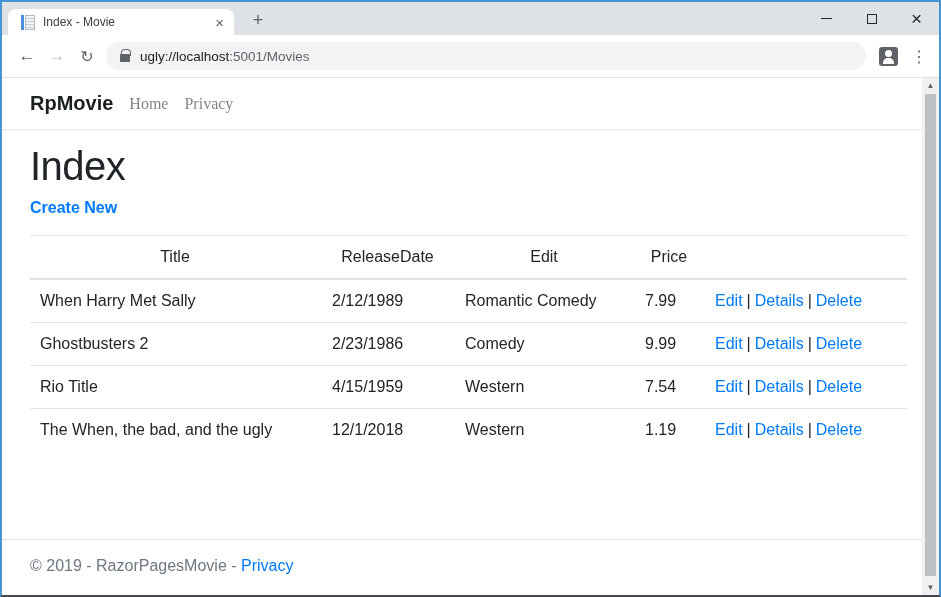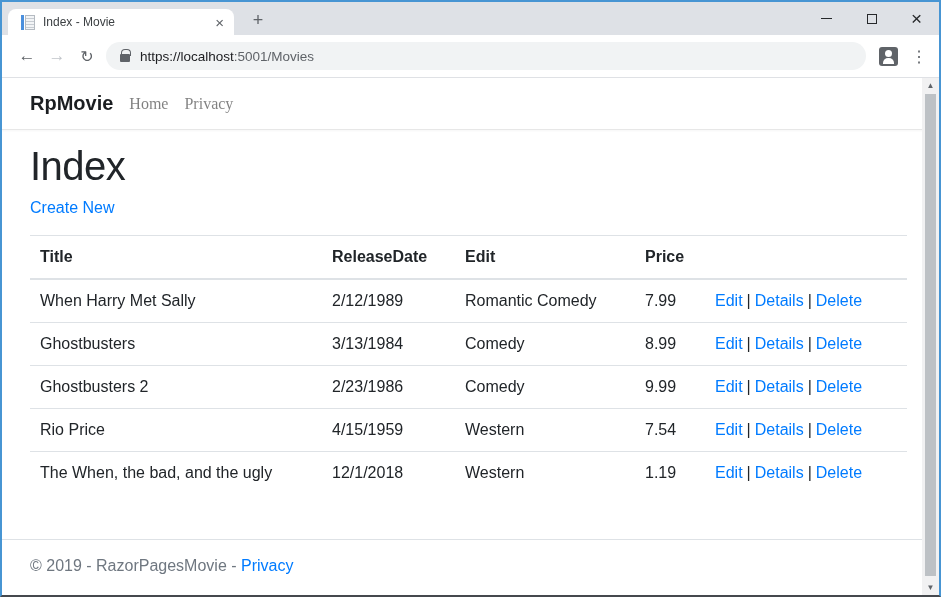--- a/index.html
+++ b/index.html
@@ -76,28 +76,28 @@
     box-shadow: 0 1px 2px rgba(0,0,0,.04);
     display: flex; align-items: center; padding-left: 28px; }
   .brand { font-size: 20px; color: #1b1e21; margin-right: 8px; text-decoration: none; font-weight: bold; }
   .site-link { font-size: 16px; color: rgba(0,0,0,.5); text-decoration: none;
     padding: 0 8px; font-family: Liberation Serif, serif; }
 
   .content { padding: 0 36px 0 28px; }
   h1.page-title { font-size: 40px; font-weight: 400; color: #212529;
     margin: 14px 0 10px; letter-spacing: -.5px; }
   .create-link { display: inline-block; font-size: 16px; color: #007bff;
-    text-decoration: none; margin-bottom: 18px; }
+    text-decoration: none; margin-bottom: 18px; font-weight: bold; }
 
   table.movies { border-collapse: collapse; width: 877px; font-size: 16px;
     color: #212529; table-layout: fixed; }
   table.movies th, table.movies td {
     padding: 12px 12px 12px 10px; text-align: left; vertical-align: top;
     border-top: 1px solid #dee2e6; font-weight: 400; }
-  table.movies thead th { font-weight: 700; border-bottom: 2px solid #dee2e6; }
+  table.movies thead th { font-weight: 400; border-bottom: 2px solid #dee2e6; text-align: center; }
   .col-title { width: 292px; } .col-date { width: 133px; }
   .col-genre { width: 180px; } .col-price { width: 70px; } .col-actions { width: 202px; }
   .action-link { color: #007bff; text-decoration: none; }
   .sep { color: #212529; margin: 0 4px; }
 
   .site-footer { position: absolute; left: 0; right: 0; bottom: 0; height: 56px;
     border-top: 1px solid #dee2e6; background: #fff;
     padding: 17px 7px 0 28px; font-size: 16px; color: #6f7780; }
   .site-footer a { color: #007bff; text-decoration: none; }
 
@@ -136,21 +136,21 @@
         </div>
     </div>
   </div>
 
   <div class="toolbar">
     <span class="nav-icon">←</span>
     <span class="nav-icon disabled">→</span>
     <span class="nav-icon reload">↻</span>
     <div class="url-bar">
       <span class="lock"></span>
-      <span class="url-text"><span class="url-host">https://localhost</span><span class="url-rest">:5001/Movies</span></span>
+      <span class="url-text"><span class="url-host">ugly://localhost</span><span class="url-rest">:5001/Movies</span></span>
     </div>
     <div class="toolbar-right">
       <span class="profile-btn">
           <span class="profile-badge"></span>
         </span>
       <span class="menu-dots">⋮</span>
     </div>
   </div>
 
   <div class="page">
@@ -179,39 +179,30 @@
           <tr>
             <td>When Harry Met Sally</td>
             <td>2/12/1989</td>
             <td>Romantic Comedy</td>
             <td>7.99</td>
             <td>
               <a class="action-link" href="#">Edit</a><span class="sep">|</span><a class="action-link" href="#">Details</a><span class="sep">|</span><a class="action-link" href="#">Delete</a>
             </td>
           </tr>
           <tr>
-            <td>Ghostbusters</td>
-            <td>3/13/1984</td>
-            <td>Comedy</td>
-            <td>8.99</td>
-            <td>
-              <a class="action-link" href="#">Edit</a><span class="sep">|</span><a class="action-link" href="#">Details</a><span class="sep">|</span><a class="action-link" href="#">Delete</a>
-            </td>
-          </tr>
-          <tr>
             <td>Ghostbusters 2</td>
             <td>2/23/1986</td>
             <td>Comedy</td>
             <td>9.99</td>
             <td>
               <a class="action-link" href="#">Edit</a><span class="sep">|</span><a class="action-link" href="#">Details</a><span class="sep">|</span><a class="action-link" href="#">Delete</a>
             </td>
           </tr>
           <tr>
-            <td>Rio Price</td>
+            <td>Rio Title</td>
             <td>4/15/1959</td>
             <td>Western</td>
             <td>7.54</td>
             <td>
               <a class="action-link" href="#">Edit</a><span class="sep">|</span><a class="action-link" href="#">Details</a><span class="sep">|</span><a class="action-link" href="#">Delete</a>
             </td>
           </tr>
           <tr>
             <td>The When, the bad, and the ugly</td>
             <td>12/1/2018</td>

